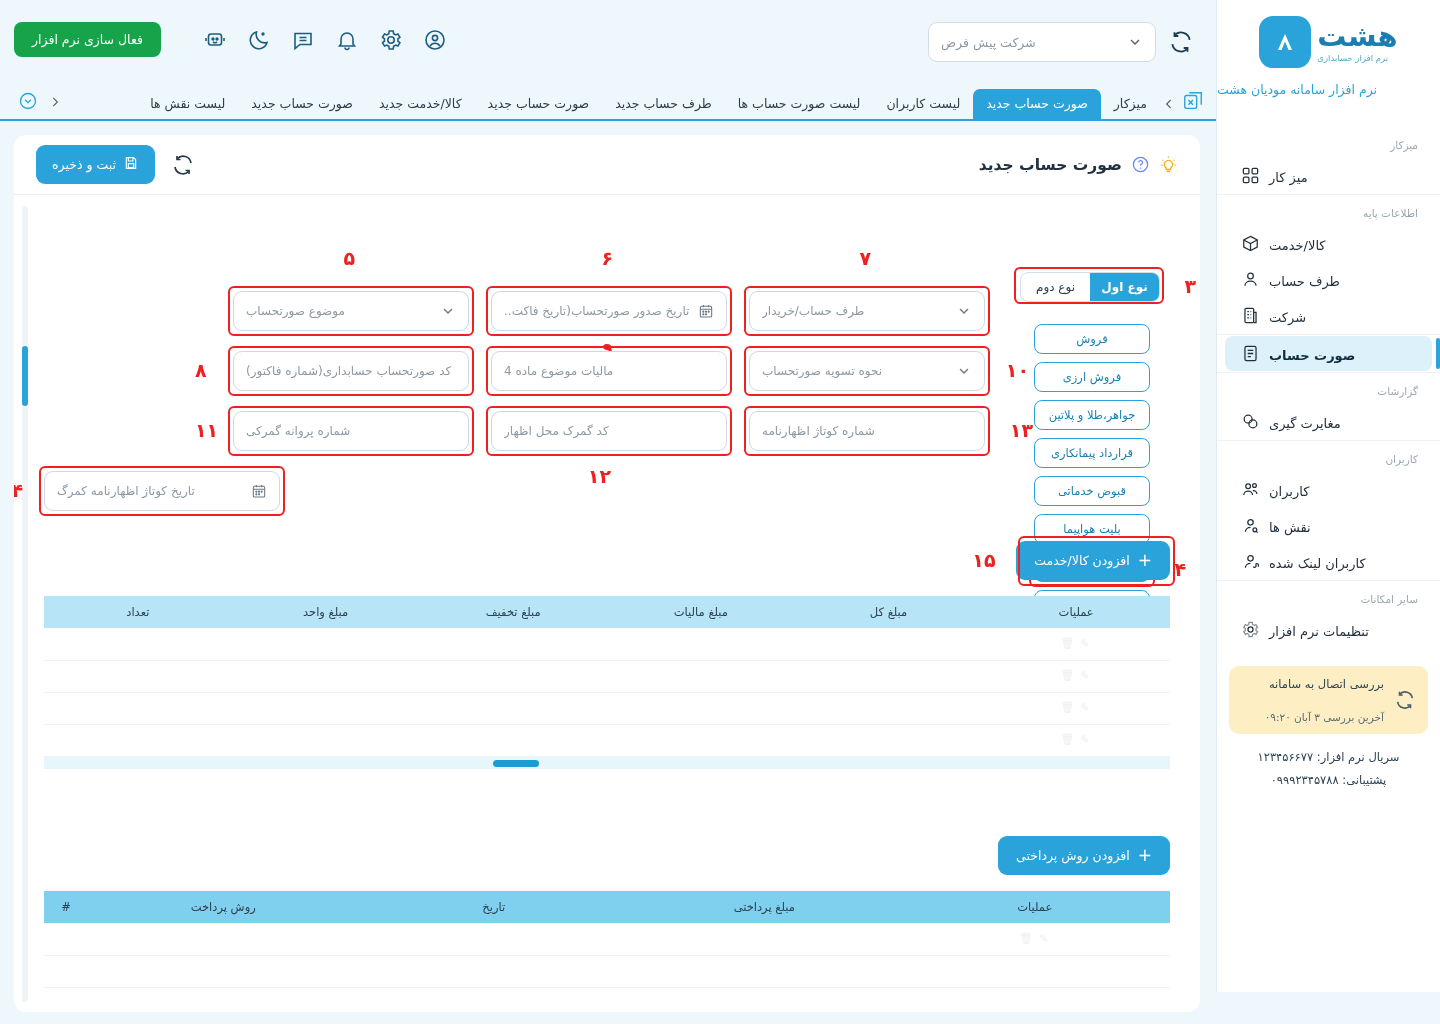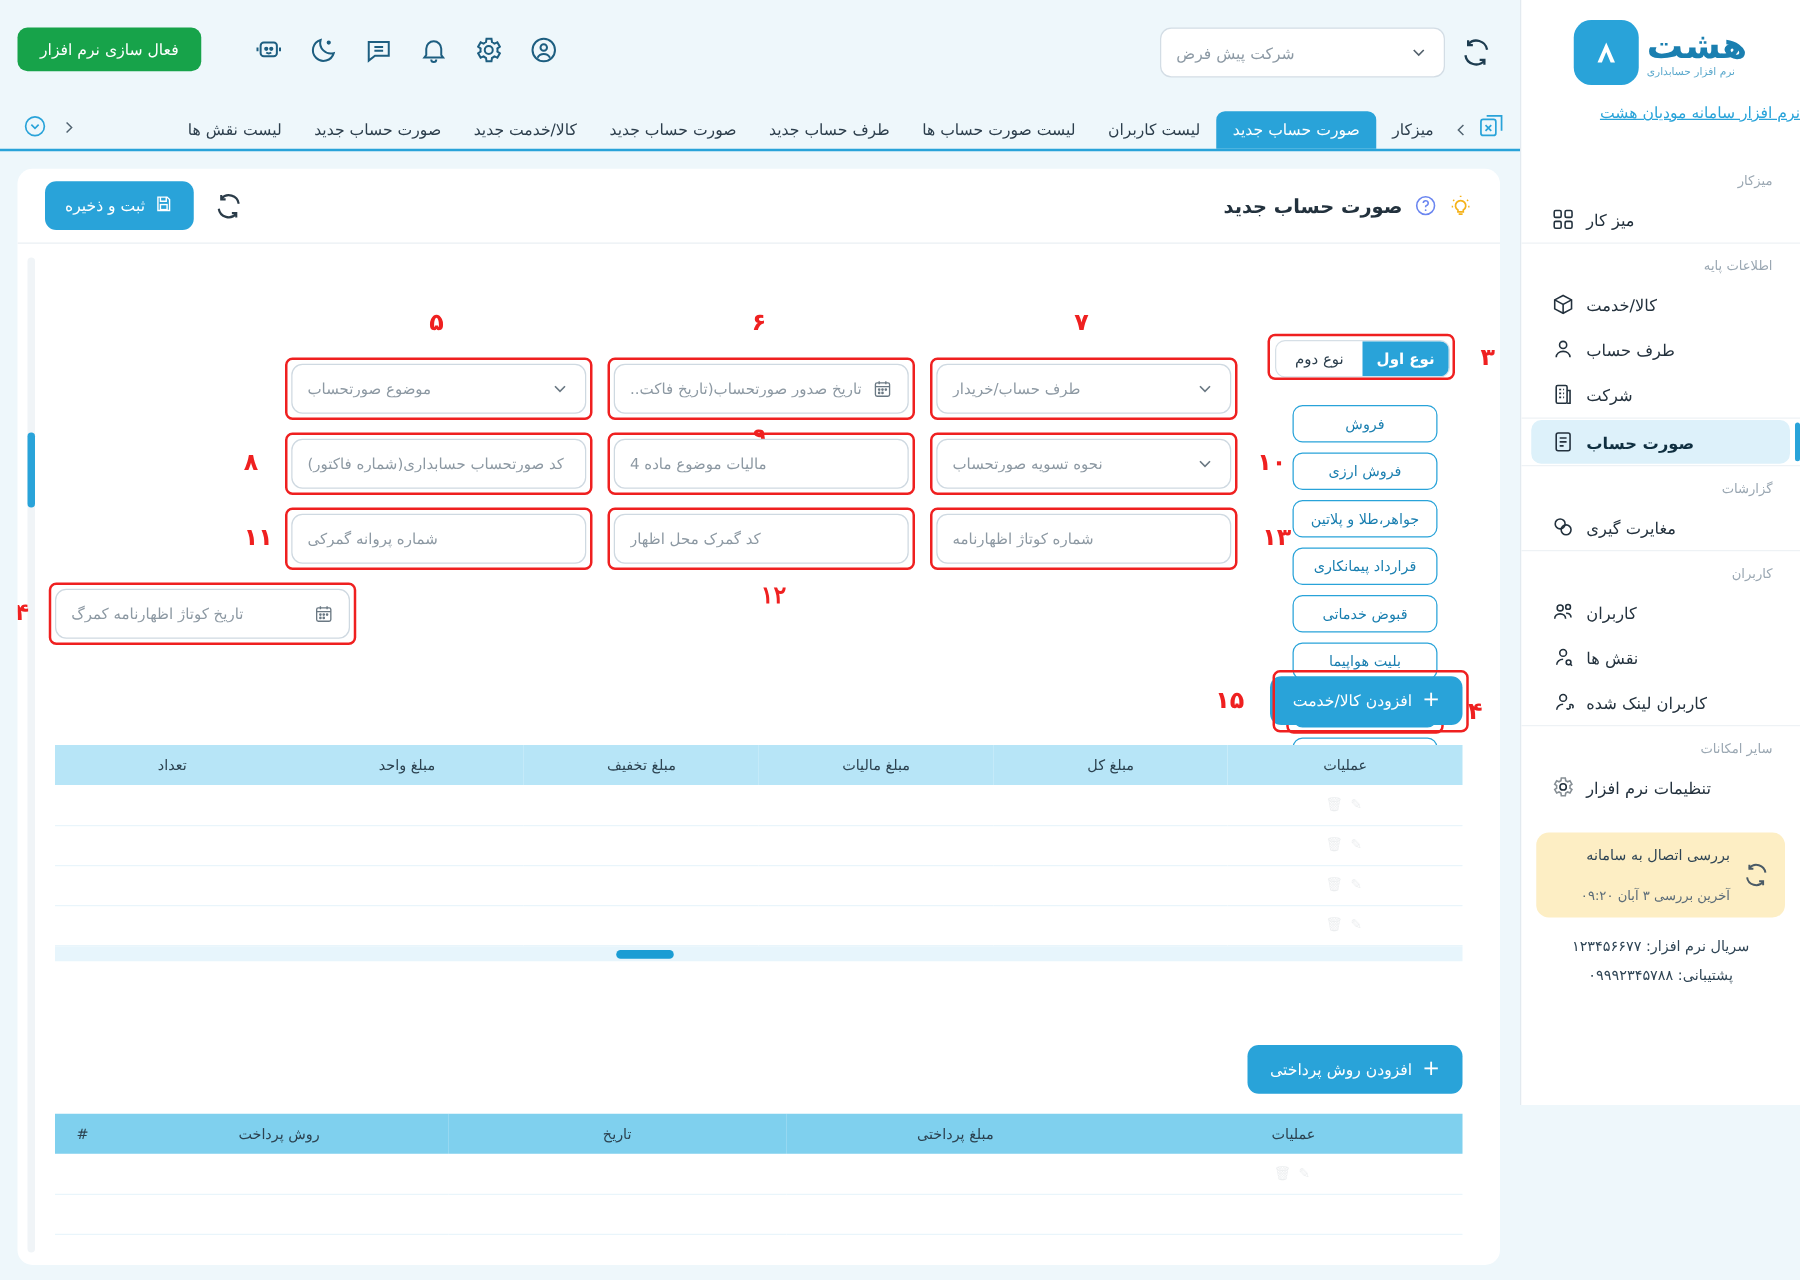--- a/index.html
+++ b/index.html
@@ -6,37 +6,37 @@
   html, body {
     width: 1440px; height: 1024px;
     font-family: "DejaVu Sans", "Liberation Sans", sans-serif;
     background: #eef7fb;
     overflow: hidden;
   }
   body { position: relative; direction: rtl; }
 
   
   #sidebar {
-    position: absolute; top: 0; right: 0; width: 224px; height: 884px;
+    position: absolute; top: 0; right: 0; width: 224px; height: 992px;
     background: #ffffff; border-left: 1px solid #e3eaf0;
     display: flex; flex-direction: column; align-items: stretch;
     overflow: hidden;
   }
   #brand-block { padding: 16px 0 8px; text-align: center; }
   .brand-logo-row { display: flex; justify-content: center; align-items: center; gap: 6px; }
   .brand-mark {
     width: 52px; height: 52px; border-radius: 14px; background: #29a3d9;
     display: flex; align-items: center; justify-content: center;
   }
   .brand-mark svg { display: block; }
   .brand-word { display: flex; flex-direction: column; align-items: flex-end; line-height: 1; }
   .brand-word .w1 { font-size: 29px; font-weight: 700; color: #1a7fb0; letter-spacing: -1px; }
   .brand-word .w2 { font-size: 8.5px; color: #5aa8cc; margin-top: 3px; letter-spacing: 1px; }
   #brand-sub {
-    margin-top: 14px; font-size: 12.5px; color: #29a3d9; text-align: right; text-decoration: underline;
+    margin-top: 14px; font-size: 12.5px; color: #29a3d9; text-align: left;
   }
 
   #nav { margin-top: 22px; flex: 0 0 auto; }
   .nav-group { }
   .nav-group + .nav-group { border-top: 1px solid #eef2f5; }
   .nav-group-title {
     font-size: 10.5px; color: #9aa7b2; text-align: right;
     padding: 12px 22px 6px 0;
   }
   .nav-item {
@@ -654,21 +654,21 @@
           <div class="anno-box" style="right:-5px; top:-5px; width:246px; height:50px;"></div>
           <span class="anno-num" style="right:-48px; top:10px;">۱۳</span>
         </div>
 
         <div class="field-cell">
           <div class="field">
             <span class="f-left-slot"></span>
             <span class="f-label">کد گمرک محل اظهار</span>
           </div>
           <div class="anno-box" style="right:-5px; top:-5px; width:246px; height:50px;"></div>
-          <span class="anno-num" style="right:98px; top:56px;font-family:Liberation Serif, serif;">۱۲</span>
+          <span class="anno-num" style="right:116px; top:56px;">۱۲</span>
         </div>
 
         <div class="field-cell">
           <div class="field">
             <span class="f-left-slot"></span>
             <span class="f-label">شماره پروانه گمرکی</span>
           </div>
           <div class="anno-box" style="right:-5px; top:-5px; width:246px; height:50px;"></div>
           <span class="anno-num" style="left:-38px; top:10px;">۱۱</span>
         </div>

